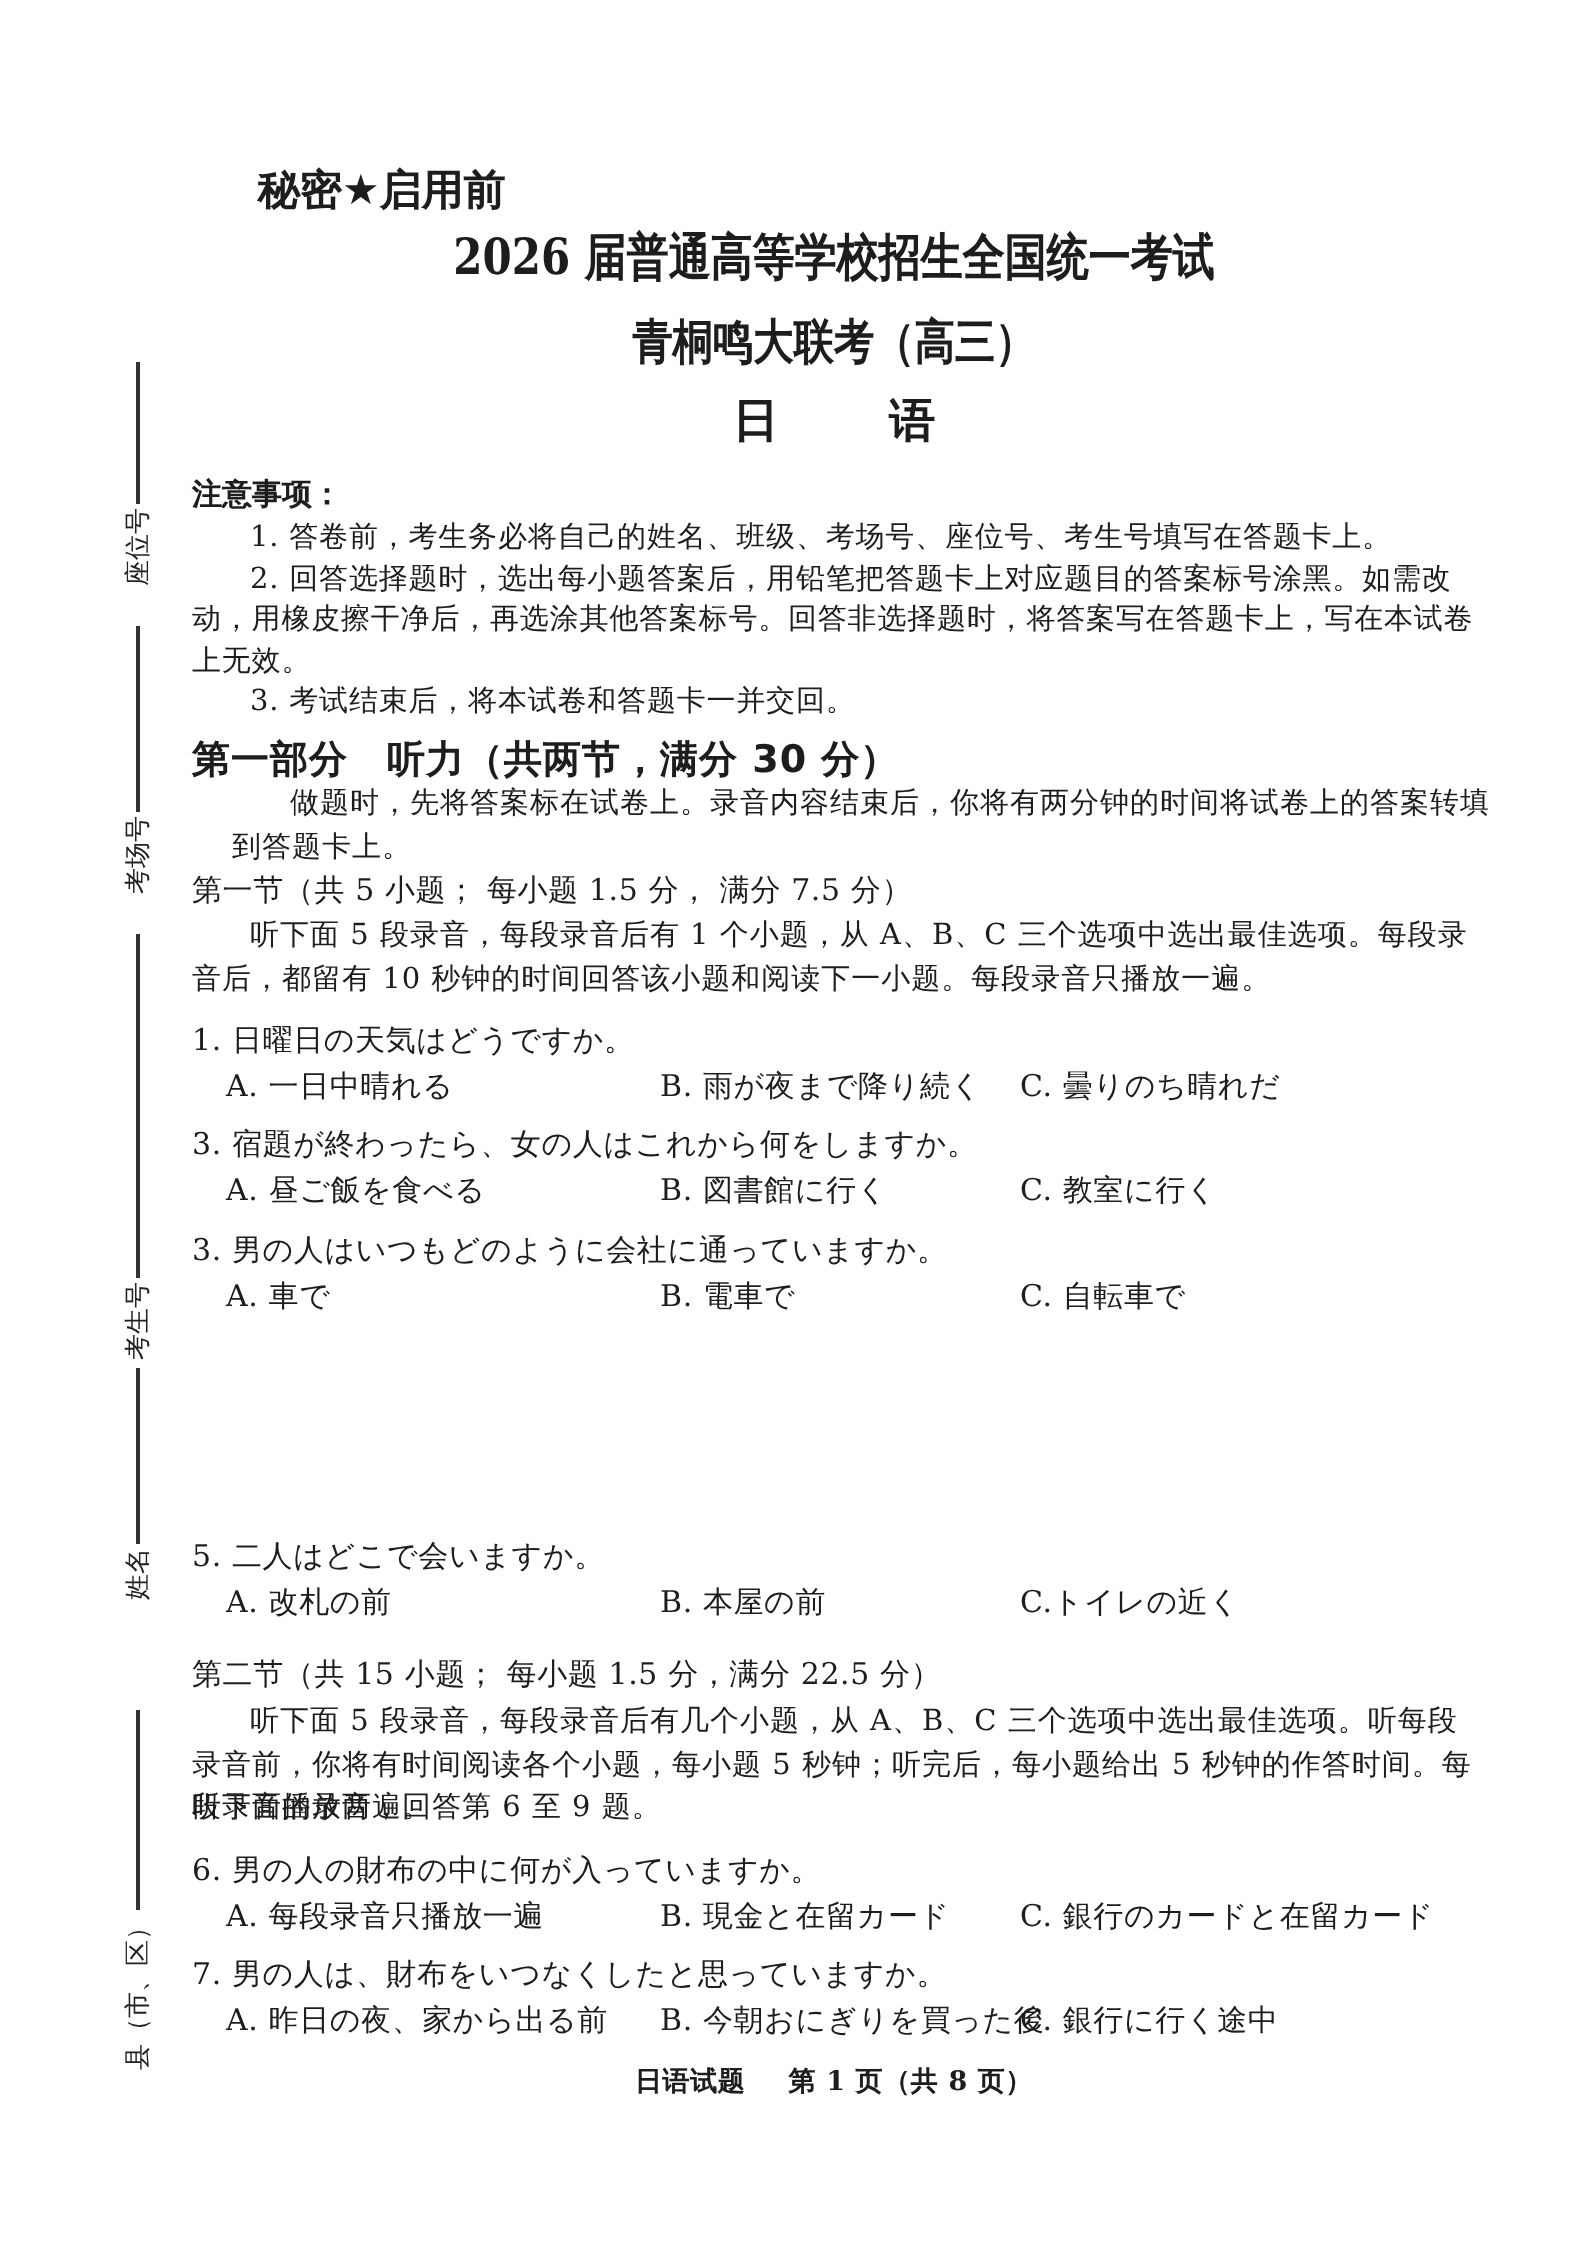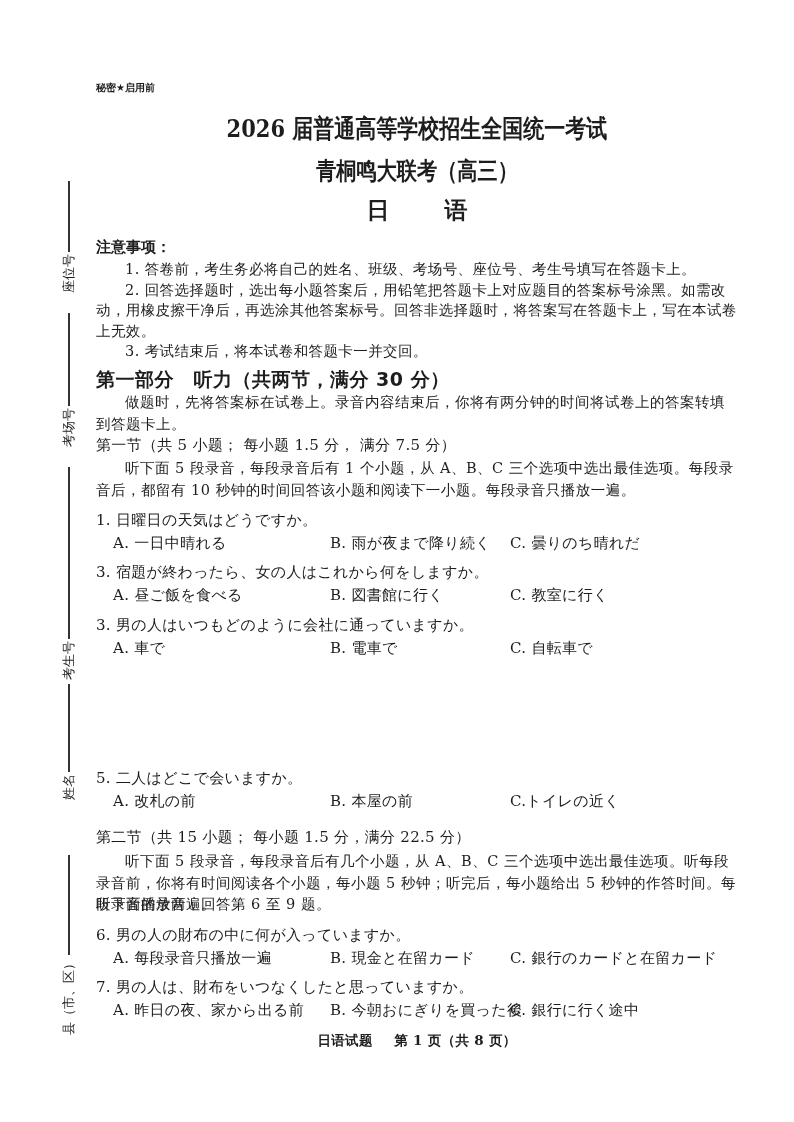--- a/index.html
+++ b/index.html
@@ -5,31 +5,31 @@
   html,body{margin:0;padding:0;background:#ffffff;}
   .page{
     position:relative;
     width:794px;height:1122px;
     background:#fff;
     color:#1d1d1d;
     font-family:"DejaVu Serif","Liberation Serif",serif;
     overflow:hidden;
   }
   .blk{position:absolute;left:96px;width:642px;}
-  .secret{top:81px;font-family:"DejaVu Sans","Liberation Sans",sans-serif;font-weight:bold;font-size:10px;}
+  .secret{top:81px;font-family:"DejaVu Sans","Liberation Sans",sans-serif;font-weight:bold;font-size:21px;margin-left:33px;}
   .title1{top:112px;text-align:center;font-weight:bold;font-size:25px;transform:scaleX(0.84);transform-origin:50% 50%;white-space:nowrap;}
   .title2{top:155px;text-align:center;font-weight:bold;font-size:24px;transform:scaleX(0.84);transform-origin:50% 50%;white-space:nowrap;}
   .subject{top:195px;text-align:center;font-weight:bold;font-size:23px;letter-spacing:2.4em;text-indent:2.4em;}
   .notice-h{top:238px;font-family:"DejaVu Sans","Liberation Sans",sans-serif;font-weight:bold;font-size:15px;}
   .notice{top:259px;font-size:14.5px;line-height:20.5px;letter-spacing:.4px;}
   .notice p{margin:0;text-indent:2em;}
   .part-h{top:367px;font-family:"DejaVu Sans","Liberation Sans",sans-serif;font-weight:bold;font-size:19px;letter-spacing:.5px;}
   .para{font-size:14.5px;line-height:21.5px;letter-spacing:.5px;}
   .para p{margin:0;text-indent:2em;}
-  .p1-intro{top:392px;}
+  .p1-intro{top:392px;margin-left:20px;}
   .sec-h{font-size:15px;letter-spacing:.3px;}
   .s1-h{top:436px;}
   .s1-intro{top:458px;}
   .s2-h{top:828px;}
   .s2-intro{top:851px;}
   .s2-prompt{top:894px;}
   .s2-prompt p{text-indent:0;}
   .q{font-size:15px;letter-spacing:.3px;}
   .q .qt{margin:0;line-height:20px;}
   .opts{position:relative;height:22px;margin-top:4px;}

